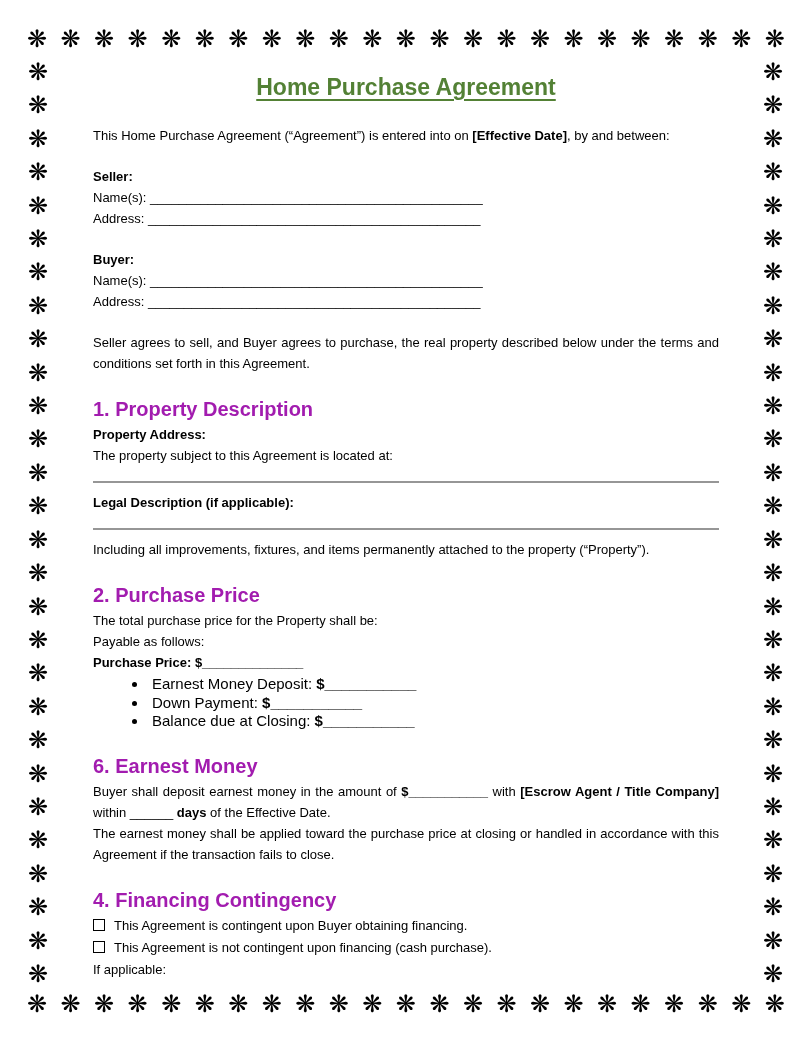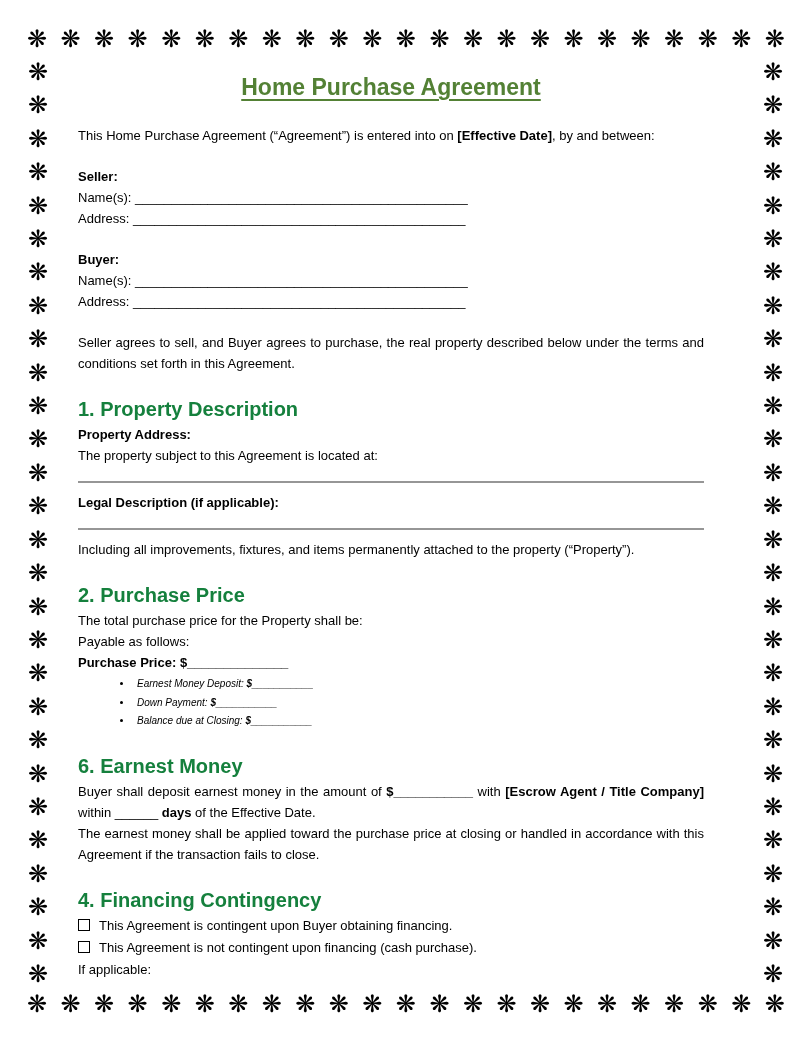--- a/index.html
+++ b/index.html
@@ -32,21 +32,21 @@
     flex-direction: column;
     justify-content: space-between;
     line-height: 1;
   }
   .b-left { left: 28px; }
   .b-right { right: 28px; }
   .bglyph { font-size: 24px; color: #000; font-family: "DejaVu Sans", sans-serif; }
 
   .content {
     position: absolute;
-    left: 78px;
+    left: 93px;
     top: 70px;
     width: 626px;
   }
   h1.doc-title {
     margin: 4px 0 24px 0;
     font-size: 23px;
     font-weight: bold;
     color: #538135;
     text-align: center;
     text-decoration: underline;
@@ -54,39 +54,38 @@
     text-underline-offset: 4px;
   }
   p { margin: 0; font-size: 13px; line-height: 21px; }
   .j { text-align: justify; }
   .mt { margin-top: 20px; }
   b, .b { font-weight: bold; margin-top: 32px; }
   h2.sec {
     margin: 24px 0 3px 0;
     font-size: 20px;
     font-weight: bold;
-    color: #15803d;
+    color: #a21caf;
     letter-spacing: 0px;
   }
   .rule {
     border: 0;
     border-top: 2px solid #969696;
     margin: 15px 0 9px 0;
     height: 0;
   }
   ul.doc-list {
     margin: 2px 0 0 0;
     padding-left: 55px;
     list-style: disc;
   }
   ul.doc-list li {
-    font-size: 10px;
+    font-size: 15px;
     line-height: 18.5px;
     padding-left: 4px;
-    font-style: italic;
   }
   .cb-line { line-height: 22px; }
   .cb {
     display: inline-block;
     width: 12px;
     height: 12px;
     border: 1.5px solid #000;
     margin-right: 9px;
     vertical-align: -1px;
     background: #fff;

